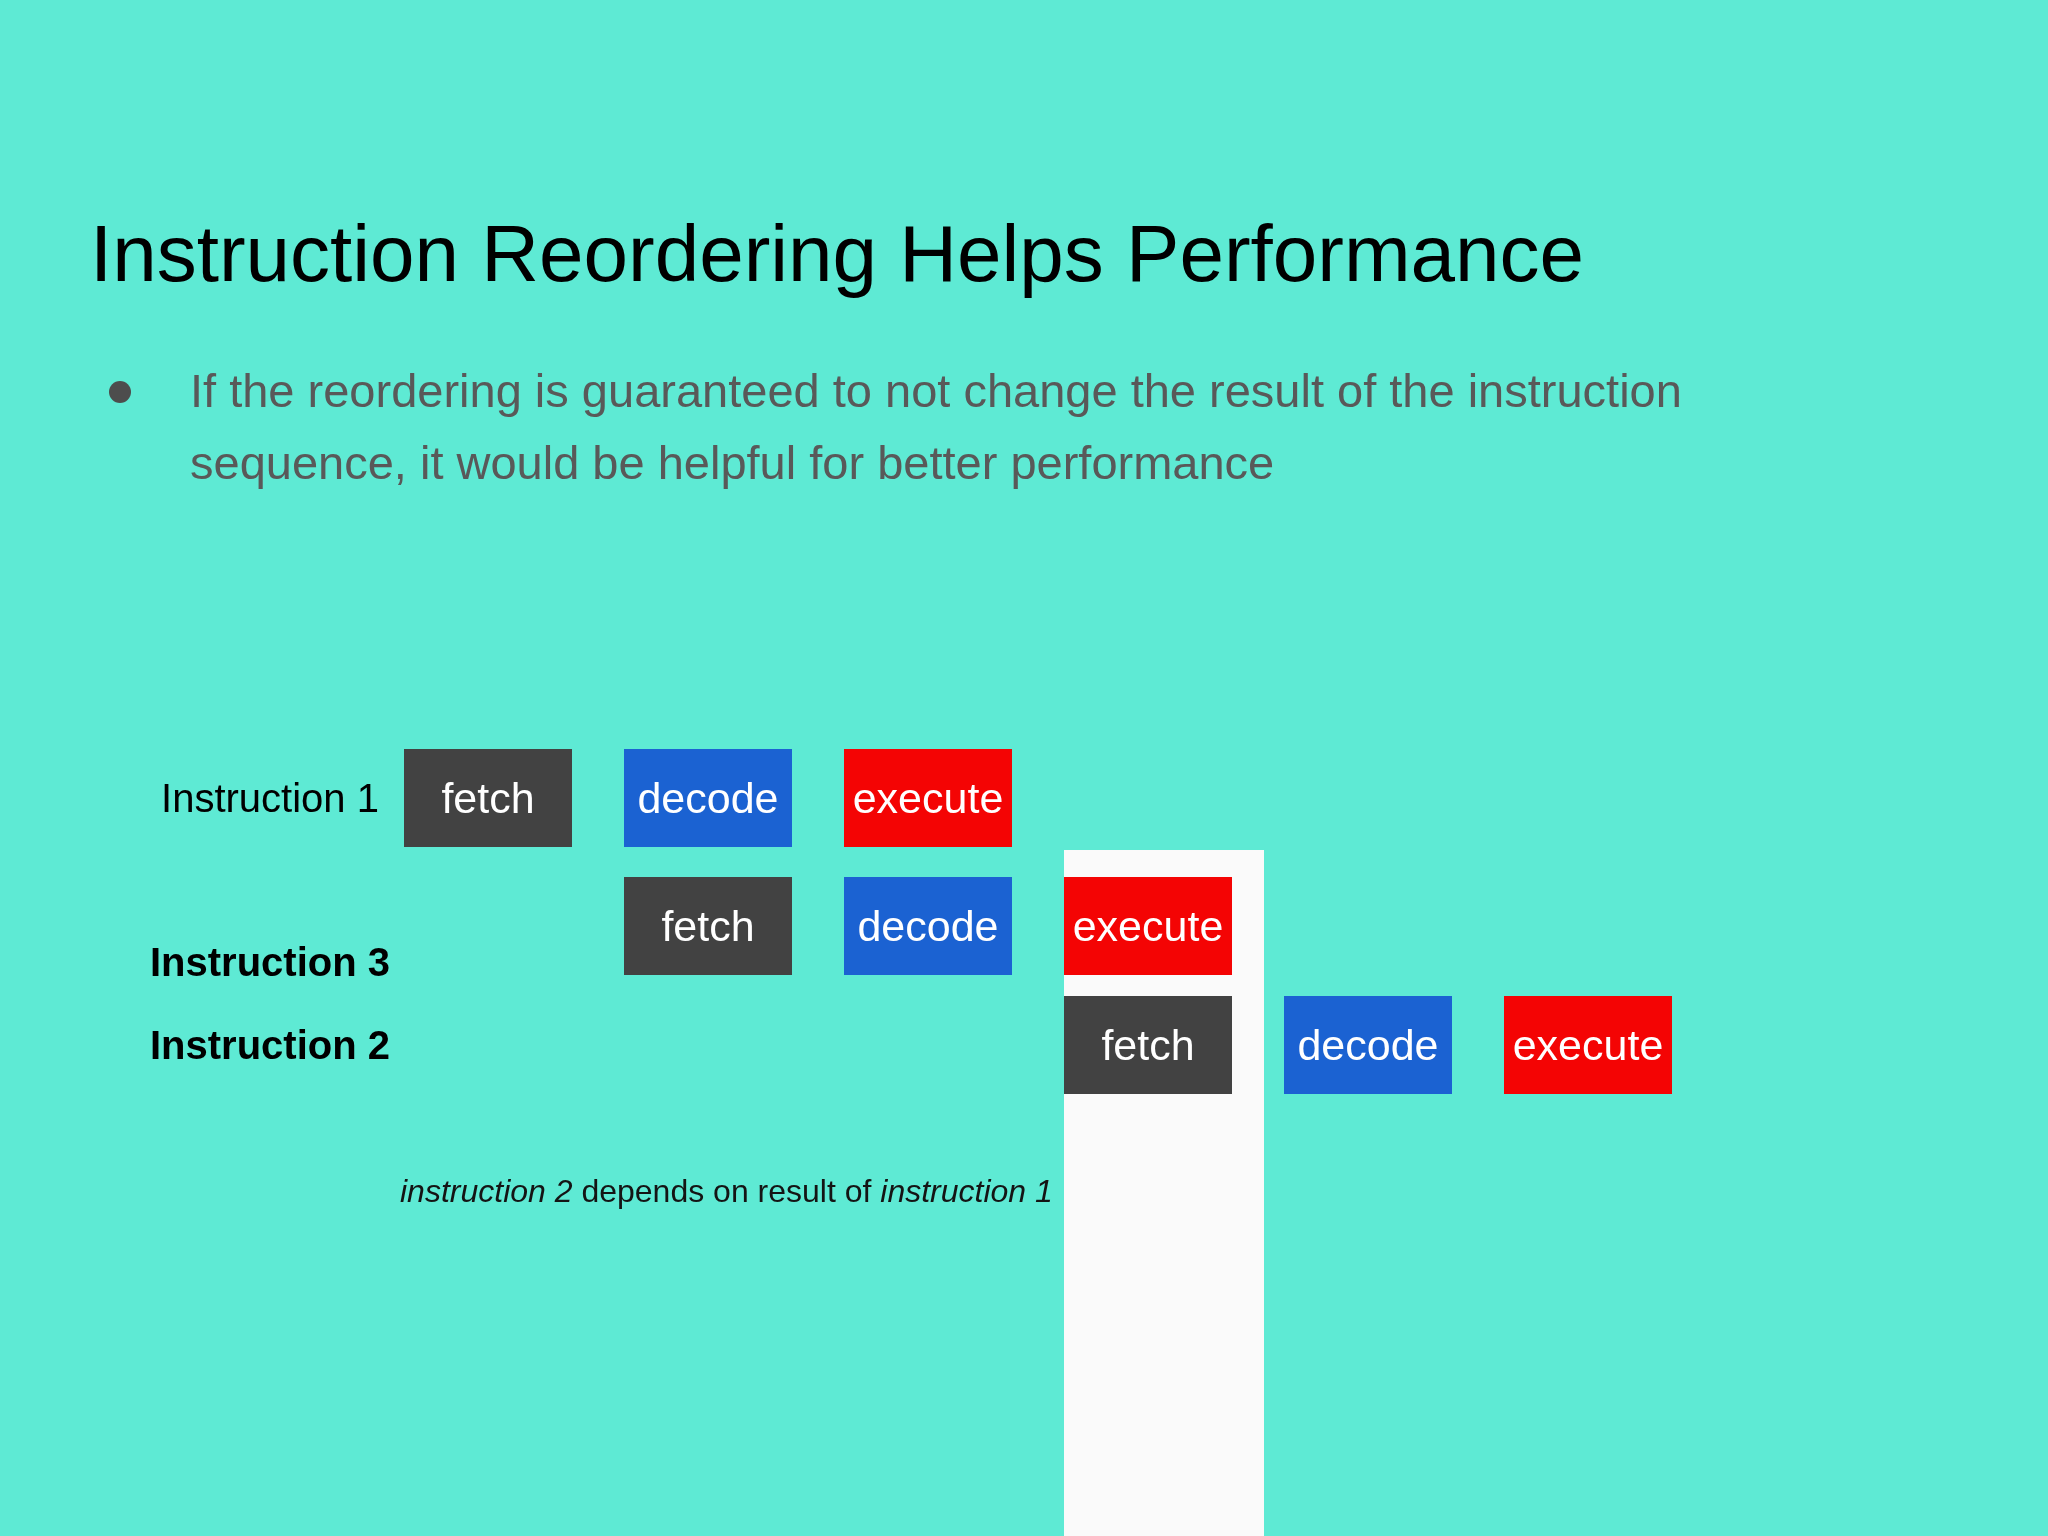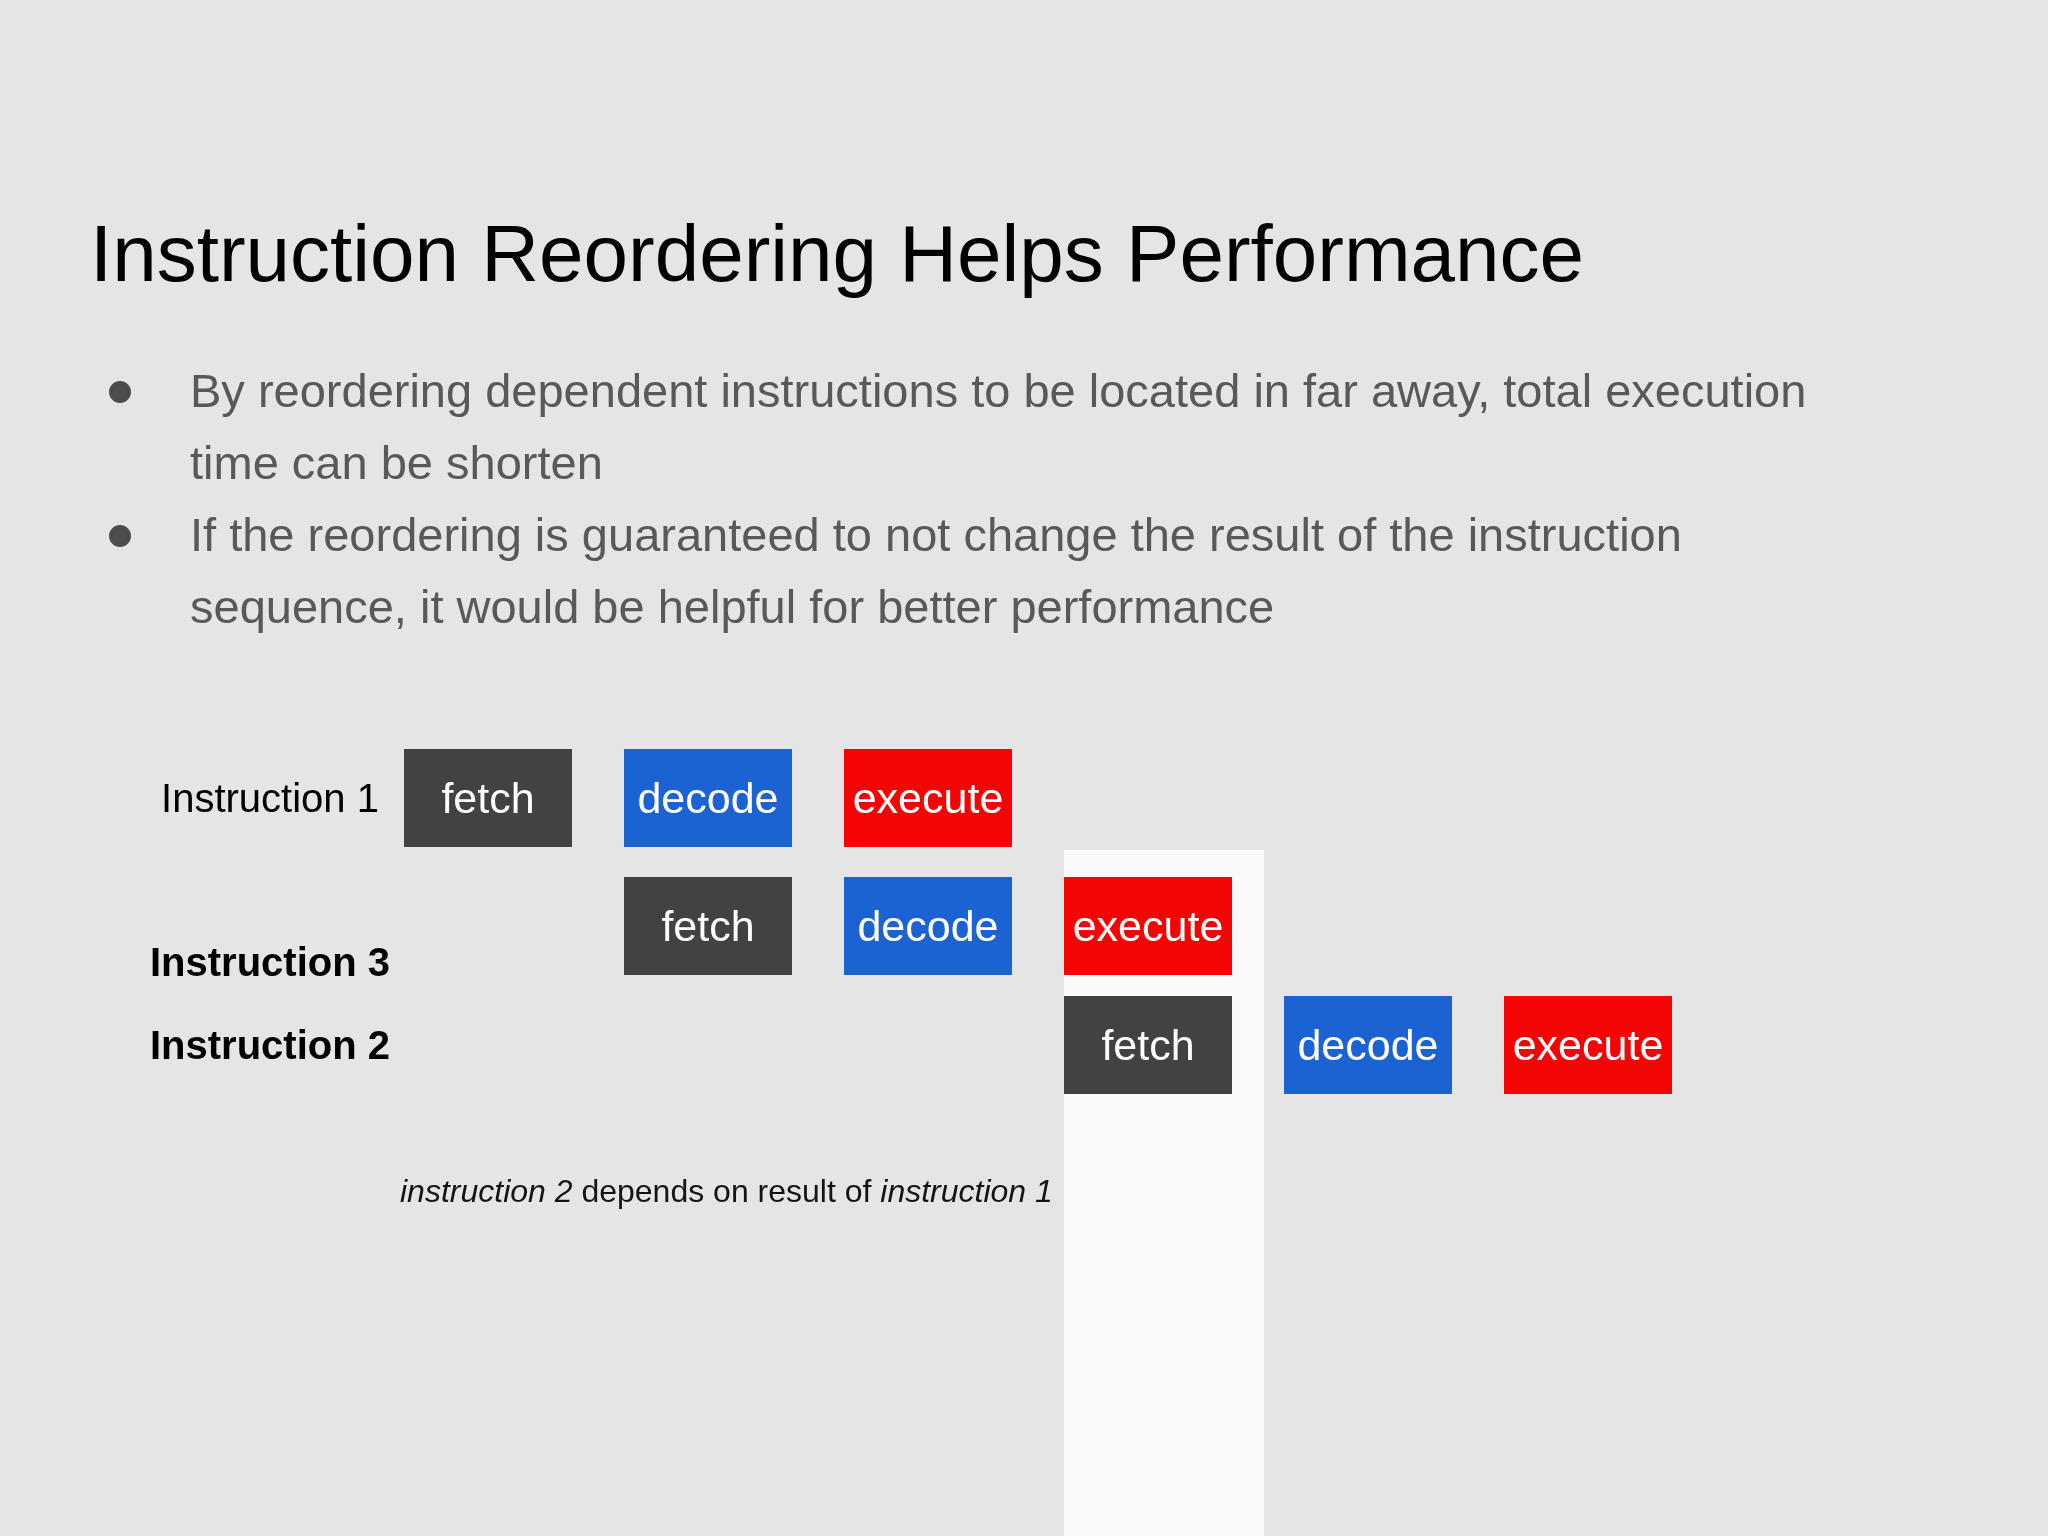--- a/index.html
+++ b/index.html
@@ -46,29 +46,27 @@
   }
   .caption{
     position:absolute;left:400px;top:1167px;
     font-size:32px;line-height:48px;color:#141414;
   }
   .caption .it{font-style:italic;}
 </style>
 </head>
 <body>
 
-<div class="slide" style="background: #e5e5e5;">
+<div class="slide" style="background: #5eead4;">
 
   <div class="faint-column" style="left: 1064px; top: 850px; width: 200px; height: 686px; background: rgb(250, 250, 250);"></div>
 
   <h1 class="title" style="color: rgb(0, 0, 0);">Instruction Reordering Helps Performance</h1>
 
   <div class="bullets" id="bullet-list">
-      <div class="bullet-item" style="color: rgb(89, 89, 89);"><span class="bullet-dot" style="background: rgb(77, 77, 77);"></span><span>By reordering dependent instructions to be located in far away, total execution
-time can be shorten</span></div>
       <div class="bullet-item" style="color: rgb(89, 89, 89);"><span class="bullet-dot" style="background: rgb(77, 77, 77);"></span><span>If the reordering is guaranteed to not change the result of the instruction
 sequence, it would be helpful for better performance</span></div>
     </div>
 
   <div id="pipeline-diagram">
       <div class="row-label" style="top: 774px;">Instruction 1</div>
       <div class="stage-box" style="left: 404px; top: 749px; background: rgb(66, 66, 66); color: rgb(255, 255, 255);">fetch</div>
       <div class="stage-box" style="left: 624px; top: 749px; background: rgb(27, 98, 210); color: rgb(255, 255, 255);">decode</div>
       <div class="stage-box" style="left: 844px; top: 749px; background: rgb(244, 4, 4); color: rgb(255, 255, 255);">execute</div>
       <div class="row-label bold" style="top: 938px;">Instruction 3</div>

